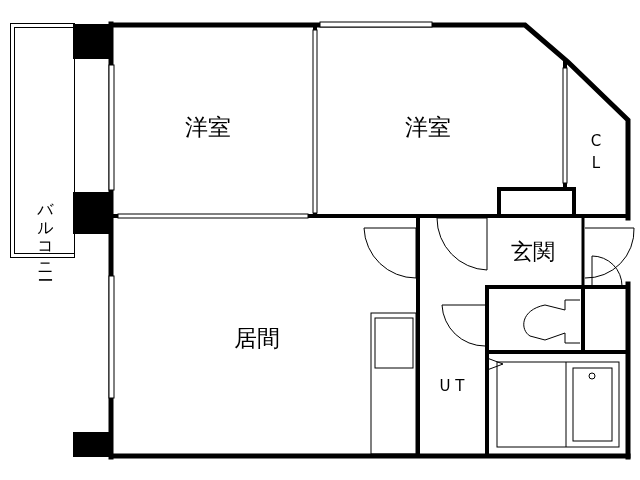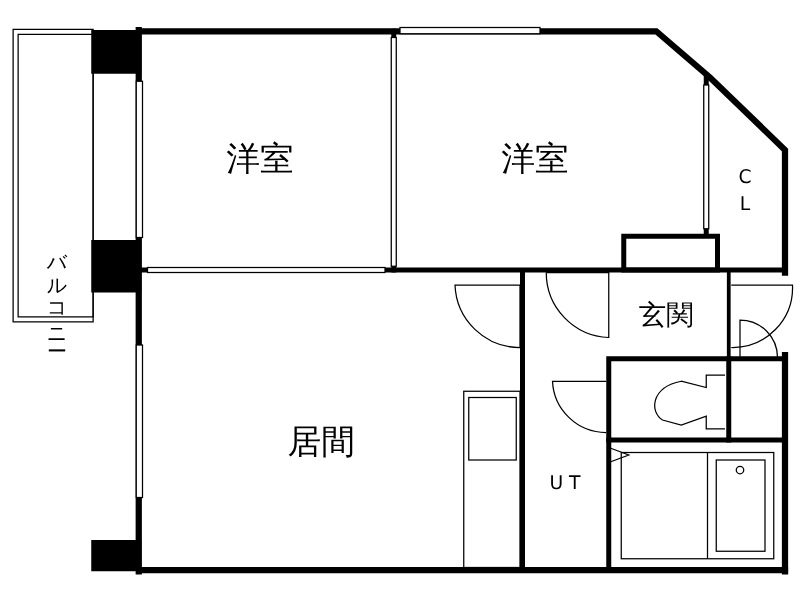--- a/index.html
+++ b/index.html
@@ -1,19 +1,19 @@
 <!DOCTYPE html>
 <html><head>
 <meta charset="utf-8">
 <style>
   html, body { margin:0; padding:0; background:#ffffff; }
   body { width:640px; height:480px; position:relative; overflow:hidden; font-family:"DejaVu Sans", sans-serif; }
   svg { position:absolute; left:0; top:0; }
   .lbl { position:absolute; color:#000; white-space:nowrap; transform:translate(-50%,-50%); }
-  .big { font-size:27px; }
+  .big { font-size:23px; }
   .mid { font-size:22px; }
   .sm { font-size:15px; }
   .vert { writing-mode:vertical-rl; font-size:16px; letter-spacing:2px; }
 </style>
 </head>
 <body>
 
 <svg width="640" height="480" viewBox="0 0 640 480">
 
   <g fill="none" stroke="#000">
@@ -90,16 +90,16 @@
     <rect x="573" y="368" width="39" height="73"></rect>
     <line x1="566" y1="362" x2="566" y2="447"></line>
     <circle cx="592" cy="376" r="3"></circle>
   </g>
 </svg>
 
 <div class="lbl big" style="left:208px;top:127px;">洋室</div>
 <div class="lbl big" style="left:428px;top:127px;">洋室</div>
 <div class="lbl sm" style="left:596px;top:141px;">C</div>
 <div class="lbl sm" style="left:596px;top:163px;">L</div>
-<div class="lbl big" style="left:257px;top:338px;margin-top:15px;">居間</div>
+<div class="lbl big" style="left:257px;top:338px;">居間</div>
 <div class="lbl mid" style="left:533px;top:252px;">玄関</div>
 <div class="lbl sm" style="left:452px;top:386px;">U T</div>
 <div class="lbl vert" style="left:45px;top:233px;">バルコニー</div>
 
 </body></html>

